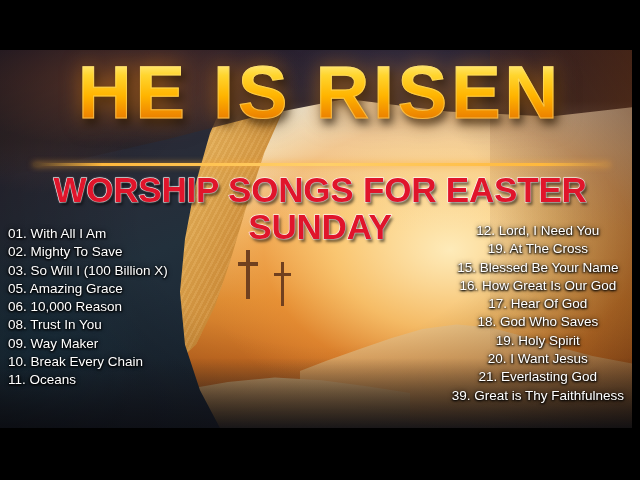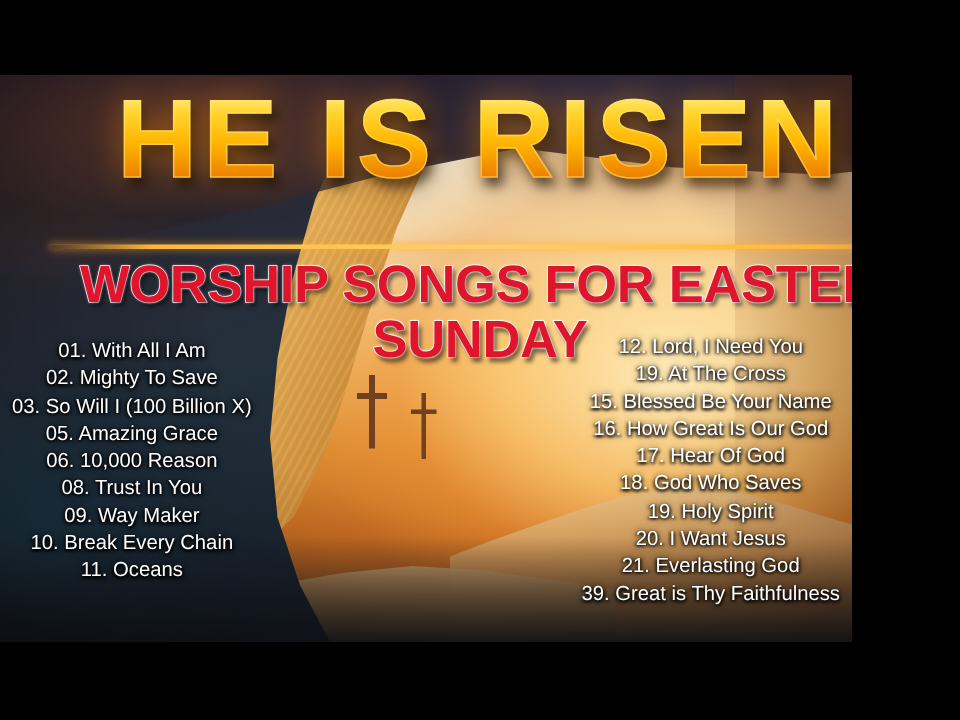--- a/index.html
+++ b/index.html
@@ -1,18 +1,18 @@
 <!DOCTYPE html>
 <html><head>
 <meta charset="utf-8">
 <style>
   html,body{margin:0;padding:0;background:#000;}
   body{width:640px;height:480px;overflow:hidden;font-family:"Liberation Sans",sans-serif;}
 
-  .thumb{position:relative;width:568px;height:480px;background:#000;overflow:hidden;}
+  .thumb{position:relative;width:632px;height:480px;background:#000;overflow:hidden;}
 
   
   .bar{position:absolute;left:0;width:640px;background:#000;z-index:40;}
   .bar.top{top:0;height:50px;}
   .bar.bottom{bottom:0;height:52px;}
 
   
   .photo{position:absolute;left:0;top:50px;width:640px;height:378px;overflow:hidden;background:#1a1412;}
 
   
@@ -82,21 +82,21 @@
   .subtitle{position:absolute;z-index:21;left:0;top:172px;width:640px;text-align:center;
     font-family:"Liberation Sans",sans-serif;font-weight:700;font-size:35px;line-height:1.05;
     letter-spacing:-.2px;color:#e0152b;
     -webkit-text-stroke:1px #ffffff;
     paint-order:stroke fill;
     text-shadow:0 0 2px rgba(255,255,255,.9), 2px 3px 3px rgba(0,0,0,.55);}
 
   
   .col{position:absolute;z-index:22;font-family:"Liberation Sans",sans-serif;
        font-size:13.5px;line-height:18.3px;color:#ffffff;white-space:nowrap;}
-  .col.left{left:8px;top:225px;text-align:center;
+  .col.left{left:8px;top:225px;text-align:left;
        text-shadow:1px 1px 2px rgba(0,0,0,.95),-1px 1px 2px rgba(0,0,0,.85),0 0 5px rgba(0,0,0,.8);}
   .col.right{right:8px;top:222px;text-align:center;
        text-shadow:1px 1px 2px rgba(0,0,0,.9),-1px 1px 2px rgba(0,0,0,.8),0 0 5px rgba(0,0,0,.7);}
   .col div{height:18.3px;}
 </style>
 </head>
 <body>
 
 <div class="thumb">
 

